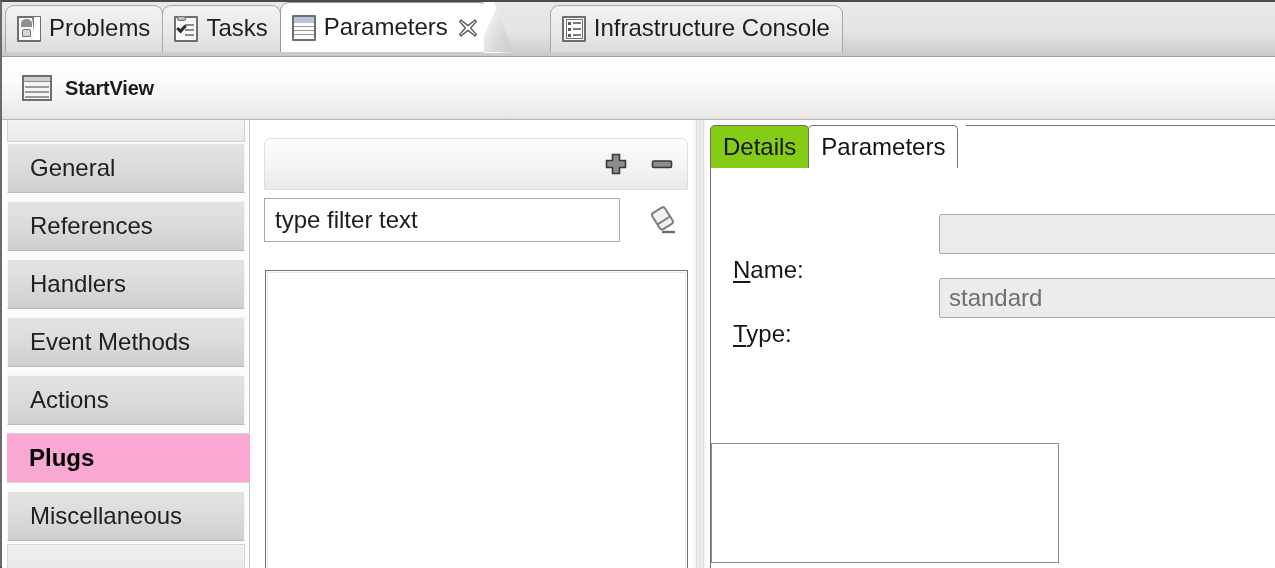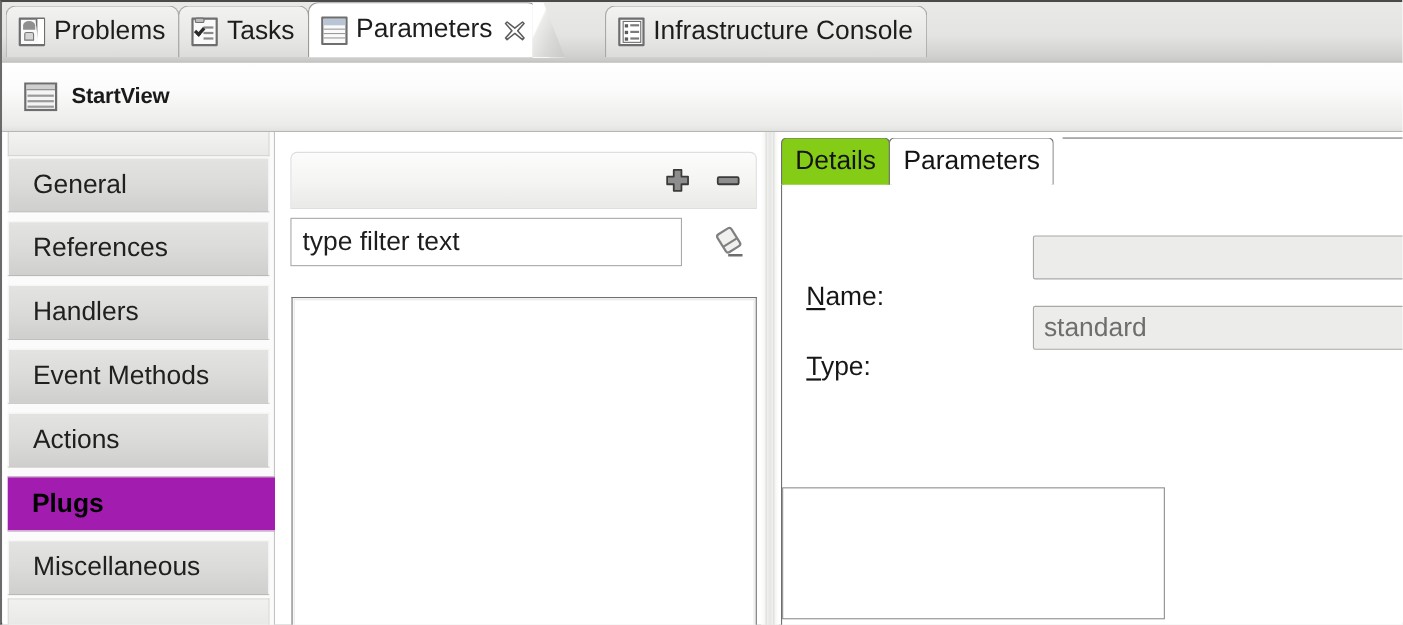--- a/index.html
+++ b/index.html
@@ -169,21 +169,21 @@
     display: flex;
     align-items: center;
     padding-left: 22px;
     font-size: 24px;
     color: #202020;
     cursor: pointer;
     margin-bottom: 8px;
   }
   .nav-item.selected {
     width: 243px;
-    background: #a21caf;
+    background: #f9a8d4;
     font-weight: bold;
     border: none;
     border-top: 1px solid #d8d8d6;
     border-bottom: 1px solid #d8d8d6;
     color: #000;
   }
   .nav-foot {
     position: absolute;
     left: 0; bottom: 0;
     width: 238px; height: 26px;

